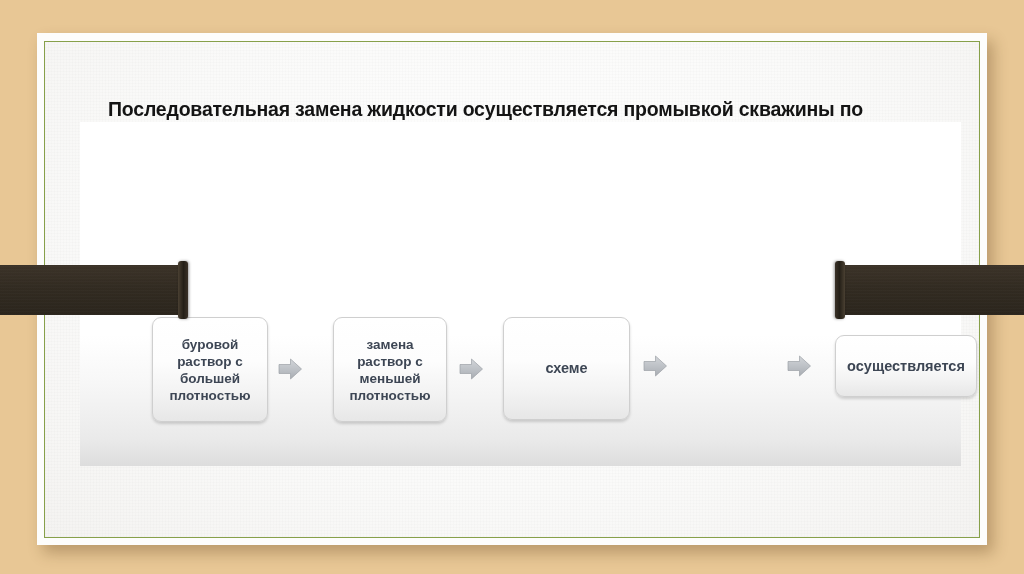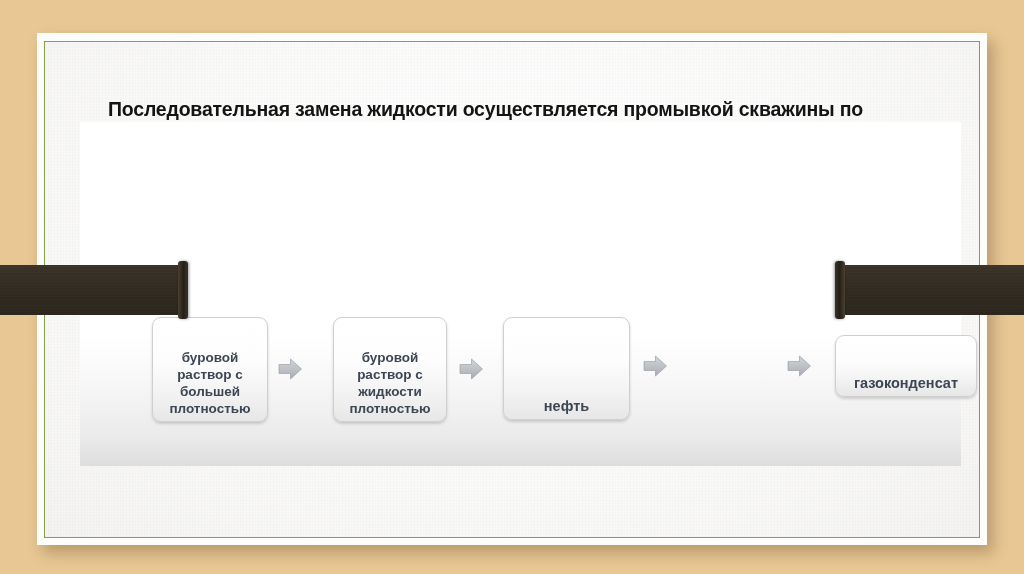--- a/index.html
+++ b/index.html
@@ -82,21 +82,21 @@
 
   
   #flow {
     position:absolute;
     left:0; top:0; width:881px; height:344px;
   }
 
   .node {
     position:absolute;
     display:flex;
-    align-items:flex-end;
+    align-items:center;
     justify-content:center;
     text-align:center;
     border-radius:9px;
     border:1px solid #cfcfcf;
     background:linear-gradient(180deg,#ffffff 0%, #fdfdfd 42%, #f3f3f3 72%, #e7e7e7 100%);
     box-shadow:
       0 2px 3px rgba(0,0,0,0.16),
       inset 0 1px 0 rgba(255,255,255,0.95);
     color:#3d4654;
     font-weight:bold;
@@ -191,48 +191,48 @@
                     <stop offset="0%" stop-color="#d2d5d9"></stop>
                     <stop offset="55%" stop-color="#bcc0c5"></stop>
                     <stop offset="100%" stop-color="#a8acb2"></stop>
                   </linearGradient>
                 </defs>
                 <path d="M3 9.5 H14.5 V4 L25.5 14 L14.5 24 V18.5 H3 Z" fill="url(#ag0)" stroke="#9ca0a6" stroke-width="0.7"></path>
               </svg>
             </div>
 
             <div class="node" id="node-1">
-              <span>буровой раствор с жидкости плотностью</span>
+              <span>замена раствор с меньшей плотностью</span>
             </div>
 
             <div class="arrow" id="arrow-1">
               <svg viewBox="0 0 28 28" xmlns="http://www.w3.org/2000/svg">
                 <path d="M3 9.5 H14.5 V4 L25.5 14 L14.5 24 V18.5 H3 Z" fill="url(#ag0)" stroke="#9ca0a6" stroke-width="0.7"></path>
               </svg>
             </div>
 
             <div class="node small" id="node-2">
-              <span>нефть</span>
+              <span>схеме</span>
             </div>
 
             <div class="arrow" id="arrow-2">
               <svg viewBox="0 0 28 28" xmlns="http://www.w3.org/2000/svg">
                 <path d="M3 9.5 H14.5 V4 L25.5 14 L14.5 24 V18.5 H3 Z" fill="url(#ag0)" stroke="#9ca0a6" stroke-width="0.7"></path>
               </svg>
             </div>
 
 
             <div class="arrow" id="arrow-3">
               <svg viewBox="0 0 28 28" xmlns="http://www.w3.org/2000/svg">
                 <path d="M3 9.5 H14.5 V4 L25.5 14 L14.5 24 V18.5 H3 Z" fill="url(#ag0)" stroke="#9ca0a6" stroke-width="0.7"></path>
               </svg>
             </div>
 
             <div class="node small" id="node-4">
-              <span>газоконденсат</span>
+              <span>осуществляется</span>
             </div>
 
           </div>
         </div>
 
       </div>
     </div>
   </div>
 
   <div class="ribbon" id="ribbon-left"></div>

